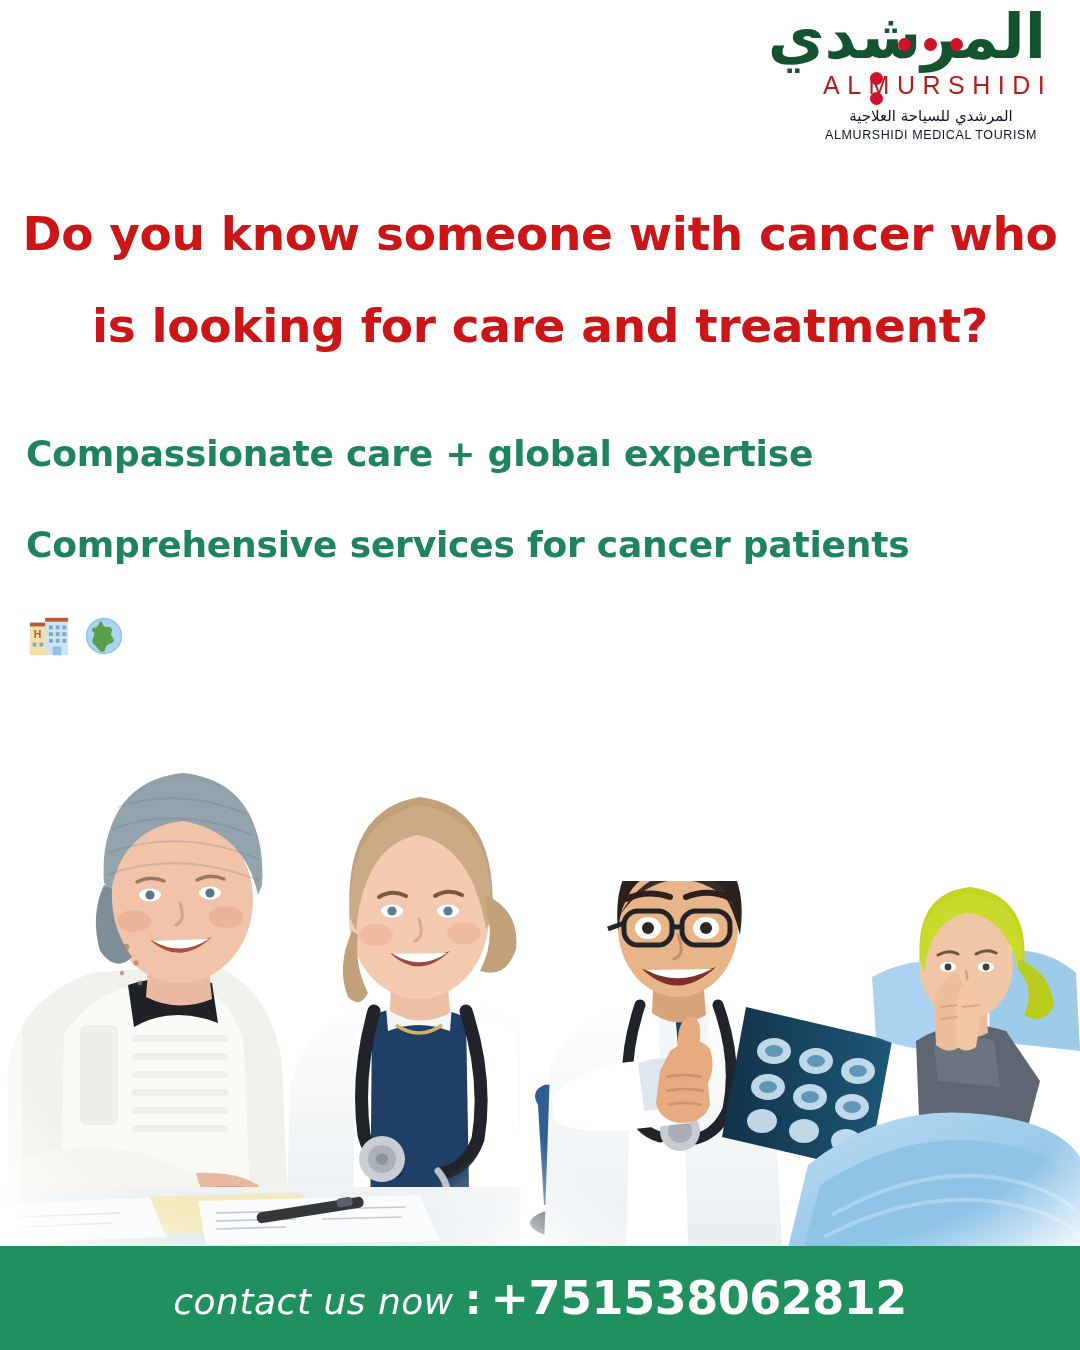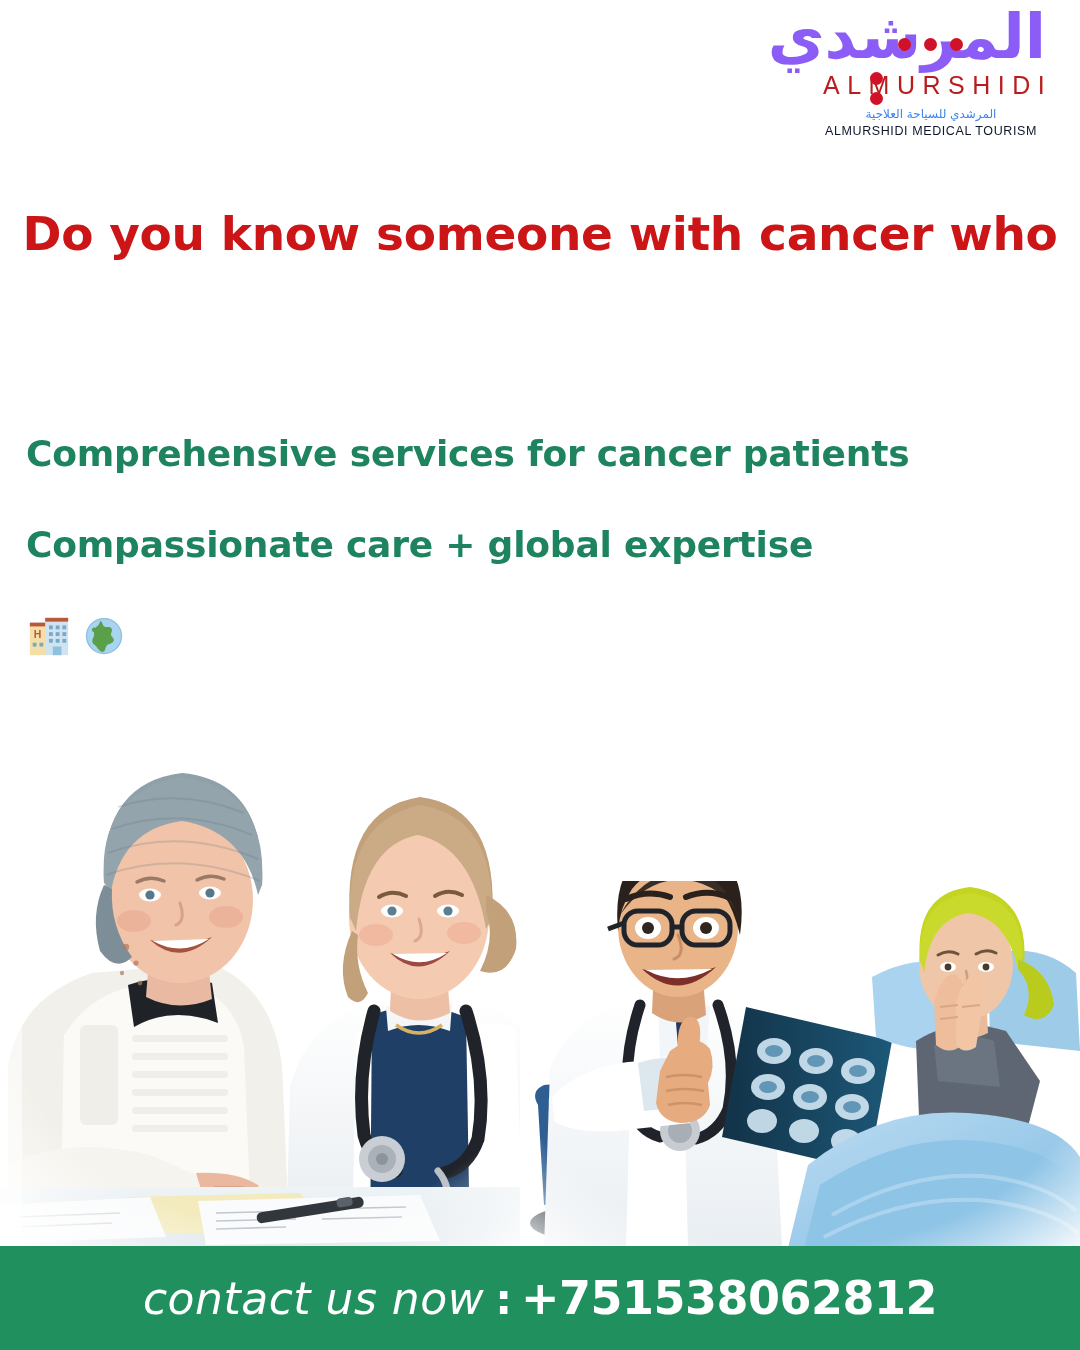--- a/index.html
+++ b/index.html
@@ -25,21 +25,21 @@
     top: 8px;
     right: 34px;
     width: 230px;
     text-align: center;
   }
   .logo-arabic-mark {
     font-family: "DejaVu Sans", sans-serif;
     font-size: 62px;
     line-height: 0.95;
     font-weight: 700;
-    color: #8b5cf6;
+    color: #14532d;
     letter-spacing: -1px;
     direction: rtl;
     white-space: nowrap;
     margin-bottom: 2px;
   }
   .logo-dots {
     position: absolute;
     top: 30px;
     left: 50%;
     transform: translateX(-50%);
@@ -66,22 +66,22 @@
     font-size: 25px;
     font-weight: 400;
     color: #b91c1c;
     letter-spacing: 7.5px;
     padding-left: 7px;
     margin-top: 4px;
     white-space: nowrap;
   }
   .logo-arabic-sub {
     font-family: "DejaVu Sans", sans-serif;
-    font-size: 12px;
-    color: #3b82f6;
+    font-size: 15px;
+    color: #0f172a;
     direction: rtl;
     margin-top: 7px;
     white-space: nowrap;
   }
   .logo-en-sub {
     font-family: "Liberation Sans", sans-serif;
     font-size: 12.5px;
     color: #0f172a;
     letter-spacing: 0.6px;
     margin-top: 3px;
@@ -179,21 +179,21 @@
   .contact-inner {
     color: #ffffff;
     white-space: nowrap;
     display: flex;
     align-items: baseline;
   }
   .contact-label {
     font-family: "DejaVu Sans", sans-serif;
     font-style: italic;
     font-weight: 400;
-    font-size: 44px;
+    font-size: 36px;
     letter-spacing: 0.5px;
   }
   .contact-colon {
     font-family: "DejaVu Sans", sans-serif;
     font-weight: 700;
     font-size: 42px;
     margin: 0 9px 0 11px;
   }
   .contact-phone {
     font-family: "DejaVu Sans", sans-serif;
@@ -218,30 +218,31 @@
           <i></i>
       </div>
     </div>
     <div class="logo-wordmark">ALMURSHIDI</div>
     <div class="logo-arabic-sub">المرشدي للسياحة العلاجية</div>
     <div class="logo-en-sub">ALMURSHIDI MEDICAL TOURISM</div>
   </div>
 
   <div class="headline">
     <span class="hl-line">Do you know someone with cancer who</span>
+    <span class="hl-line">is looking for care and treatment?</span>
   </div>
 
   <div class="bullets">
+
+    <div class="bullet-row">
+      <span class="bullet-text">Compassionate care + global expertise</span>
+    </div>
 
     <div class="bullet-row">
       <span class="bullet-text">Comprehensive services for cancer patients</span>
-    </div>
-
-    <div class="bullet-row">
-      <span class="bullet-text">Compassionate care + global expertise</span>
     </div>
 
 
     <div class="bullet-row">
       <span class="bullet-icon">
         <svg class="hosp-svg" viewBox="0 0 48 48" xmlns="http://www.w3.org/2000/svg">
           <rect x="4" y="13" width="17" height="31" fill="#f5dfa8"></rect>
           <rect x="4" y="10" width="17" height="4" fill="#b9593a"></rect>
           <rect x="20" y="8" width="24" height="36" fill="#cfe3f0"></rect>
           <rect x="20" y="5" width="24" height="4" fill="#b9593a"></rect>

